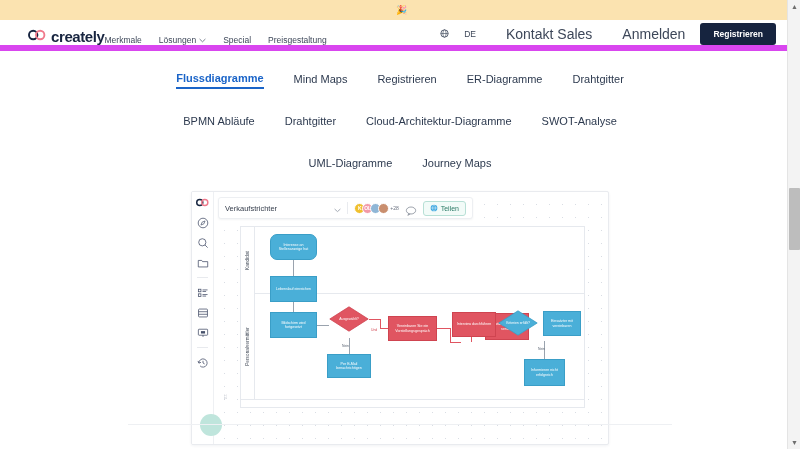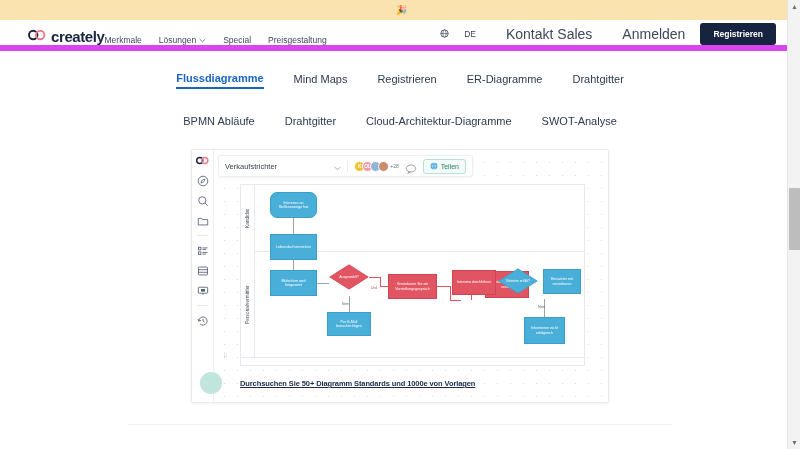--- a/index.html
+++ b/index.html
@@ -284,20 +284,24 @@
     <div class="cat">Drahtgitter</div>
   </div>
 
   <div class="cat-row">
     <div class="cat">BPMN Abläufe</div>
     <div class="cat">Drahtgitter</div>
     <div class="cat">Cloud-Architektur-Diagramme</div>
     <div class="cat">SWOT-Analyse</div>
   </div>
 
+  <div class="cat-row">
+    <div class="cat">UML-Diagramme</div>
+    <div class="cat">Journey Maps</div>
+  </div>
 </div>
 
 <div class="preview-wrap">
   <div class="app">
 
     <div class="canvas-grid"></div>
 
     <div class="rail">
       <div class="rail-logo">
         <svg width="13" height="9" viewBox="0 0 18 12">
@@ -460,21 +464,20 @@
       <div class="node n-red" style="left:212px; top:86px; width:44px; height:25px; pointer-events:auto;">Interview durchführen</div>
 
       <div class="n-diamond" style="position:absolute; left:258px; top:84px; display:flex; align-items:center; justify-content:center; pointer-events:auto;">
         <svg class="dia-shape" width="40" height="26" viewBox="0 0 40 26">
           <polygon points="20,0.8 39.2,13 20,25.2 0.8,13" fill="#4aafd8" stroke="#3a9ec7" stroke-width="0.8"></polygon>
         </svg>
         <span class="dia-text">Kriterien erfüllt?</span>
       </div>
     </div>
 
-    <div class="board-link">Durchsuchen Sie 50+ Diagramm Standards und 1000e von Vorlagen</div>
     <div class="help-bubble"></div>
     <div class="mini-ruler">111</div>
   </div>
 </div>
 
 <div class="page-div"></div>
 
 <div class="scroll-track">
   <div class="scroll-arrow" style="top:0;">▲</div>
   <div class="scroll-thumb"></div>

